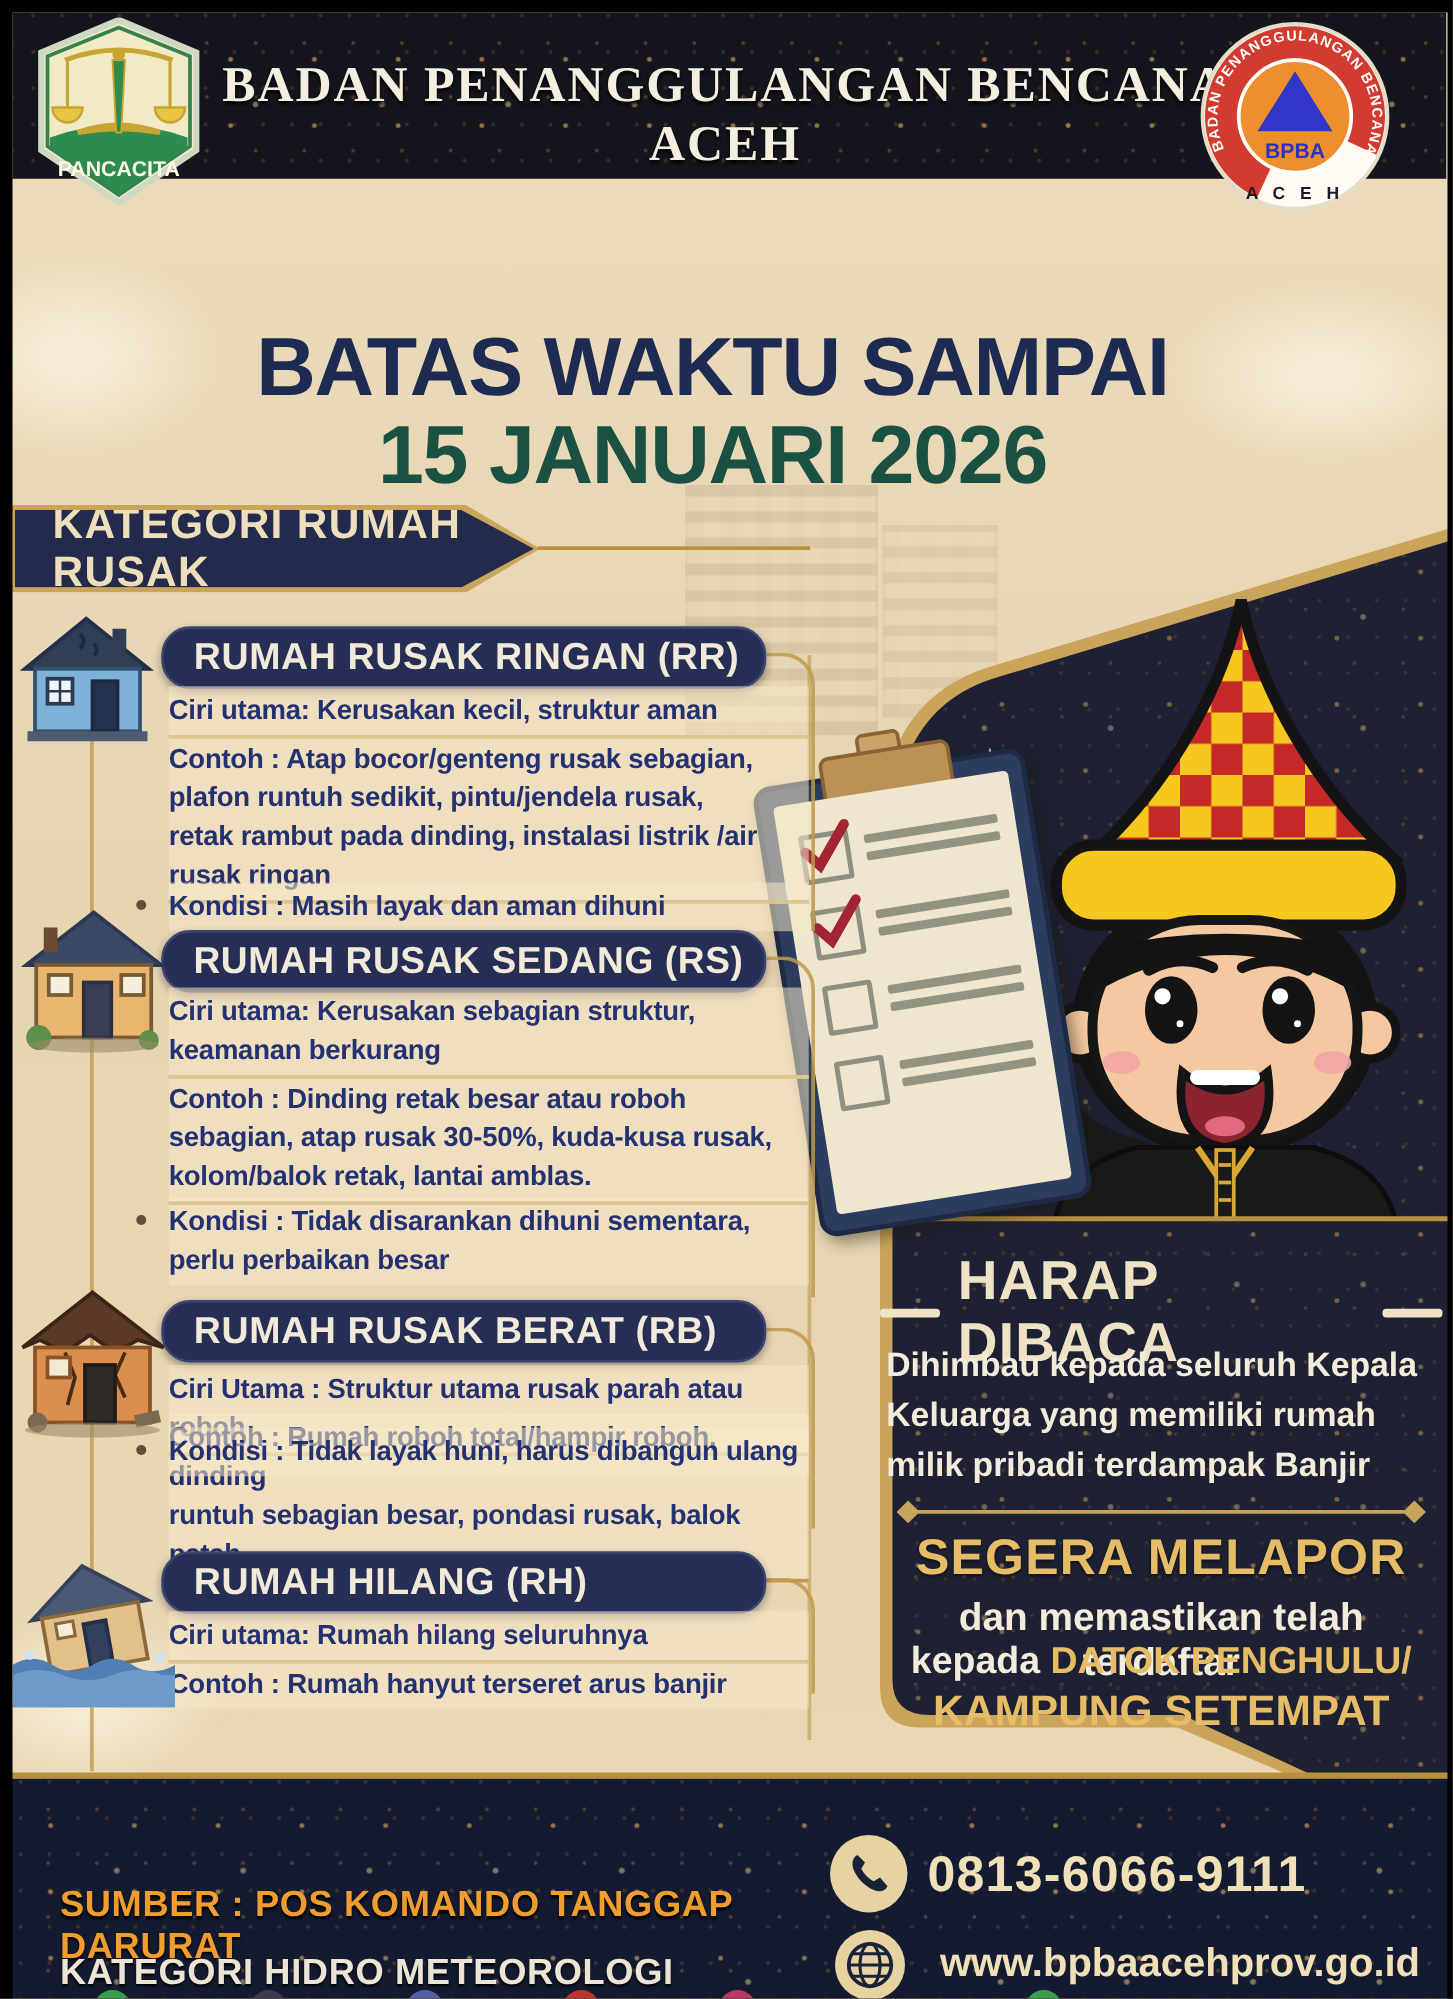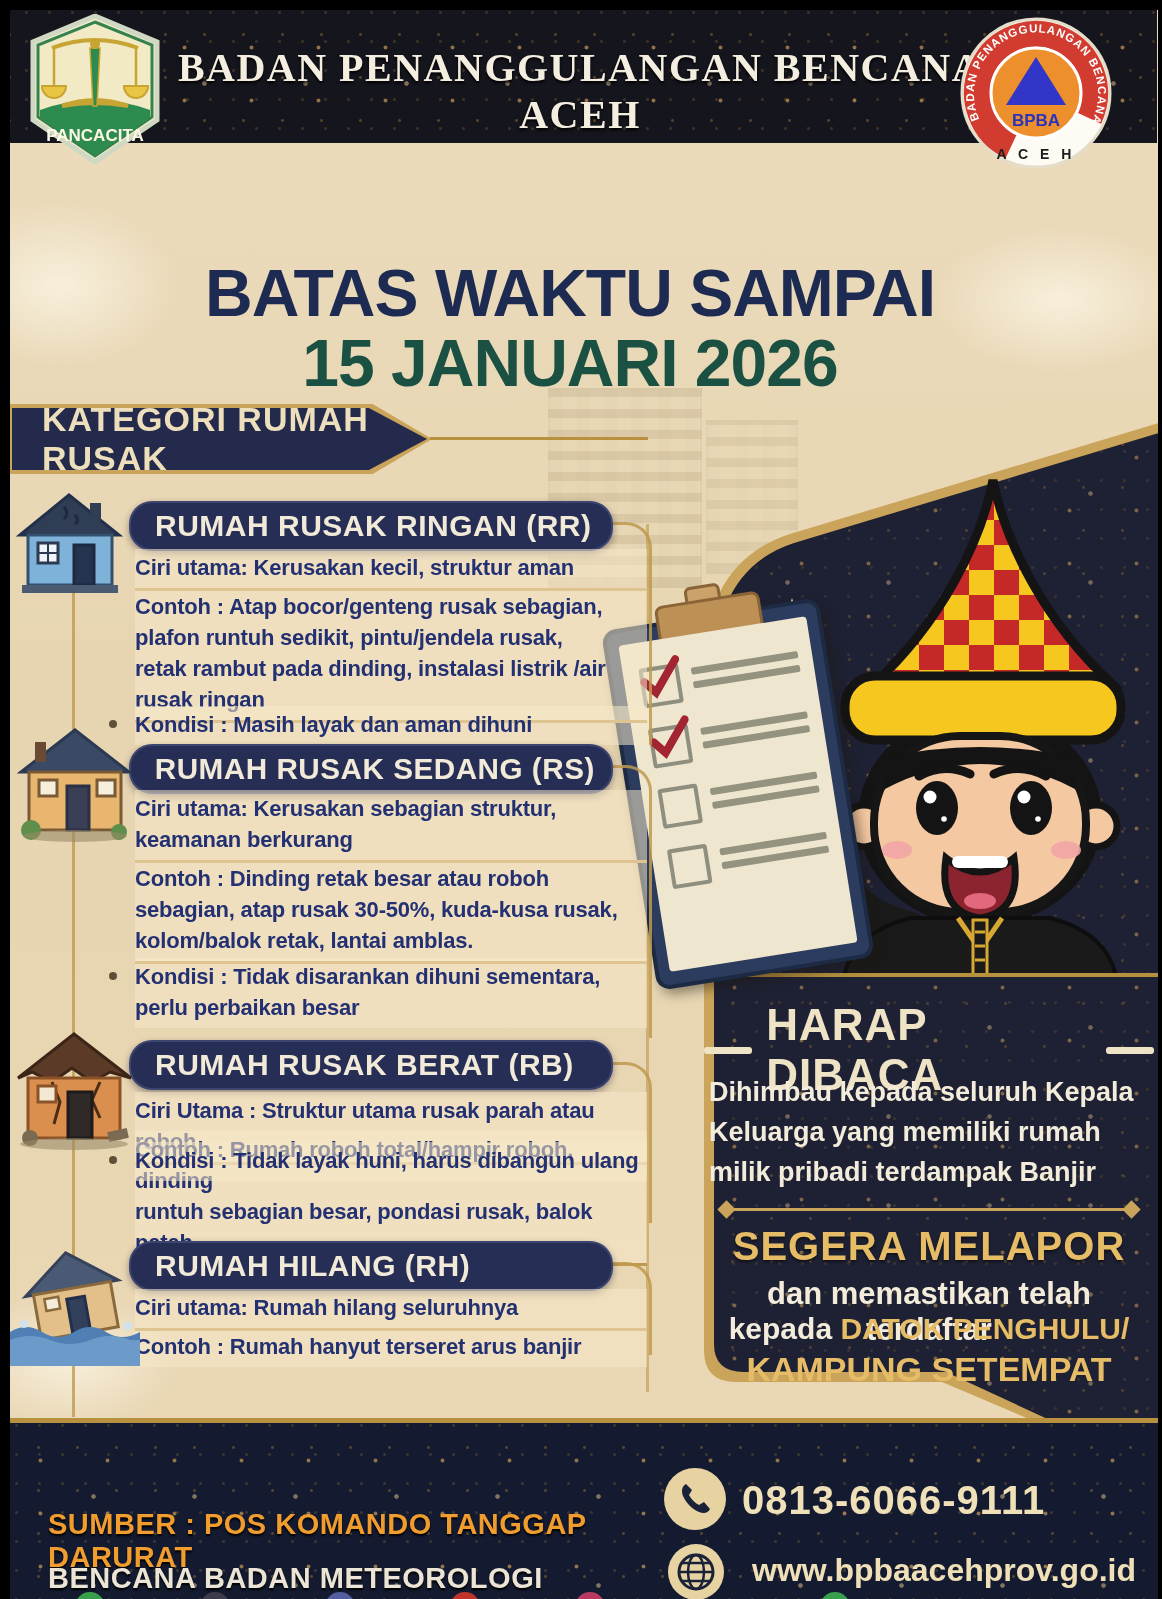--- a/index.html
+++ b/index.html
@@ -315,21 +315,21 @@
     </g>
     <path d="M0 96 Q16 86 32 96 T64 96 T96 96 T130 96 L130 130 L0 130 Z" fill="#4f7fb5"></path>
     <path d="M0 104 Q20 96 40 104 T80 104 T120 104 L130 104 L130 130 L0 130 Z" fill="#7aa6d2" opacity=".7"></path>
     <circle cx="14" cy="88" r="4" fill="#cfe2f2"></circle>
         <circle cx="118" cy="90" r="4" fill="#cfe2f2"></circle>
   </svg>
 
   <div class="abs goldline" style="left:0;top:1418px;width:1162px;height:5px;"></div>
   <div class="abs speckle" style="left:0;top:1423px;width:1162px;height:176px;background-color:#141b30;"></div>
   <div class="abs footer-src1" style="left:48px;top:1508px;width:620px;">SUMBER : POS KOMANDO TANGGAP DARURAT</div>
-  <div class="abs footer-src2" style="left:48px;top:1562px;width:620px;">BENCANA BADAN METEOROLOGI</div>
+  <div class="abs footer-src2" style="left:48px;top:1562px;width:620px;">KATEGORI HIDRO METEOROLOGI</div>
 
   <div class="abs icon-circle" style="left:664px;top:1468px;width:62px;height:62px;background:#e7d2a2;">
     <svg width="38" height="38" viewBox="0 0 38 38">
           <path d="M10 4 C6 6 5 11 7 16 C10 23 16 29 23 32 C28 34 32 33 34 29 L28 22 L23 25 C19 23 15 19 13 15 L16 10 Z" fill="#1a2238"></path>
         </svg>
   </div>
   <div class="abs phone-txt" style="left:742px;top:1478px;width:360px;">0813-6066-9111</div>
 
   <div class="abs icon-circle" style="left:668px;top:1544px;width:56px;height:56px;background:#e7d2a2;">
     <svg width="44" height="44" viewBox="0 0 44 44">

